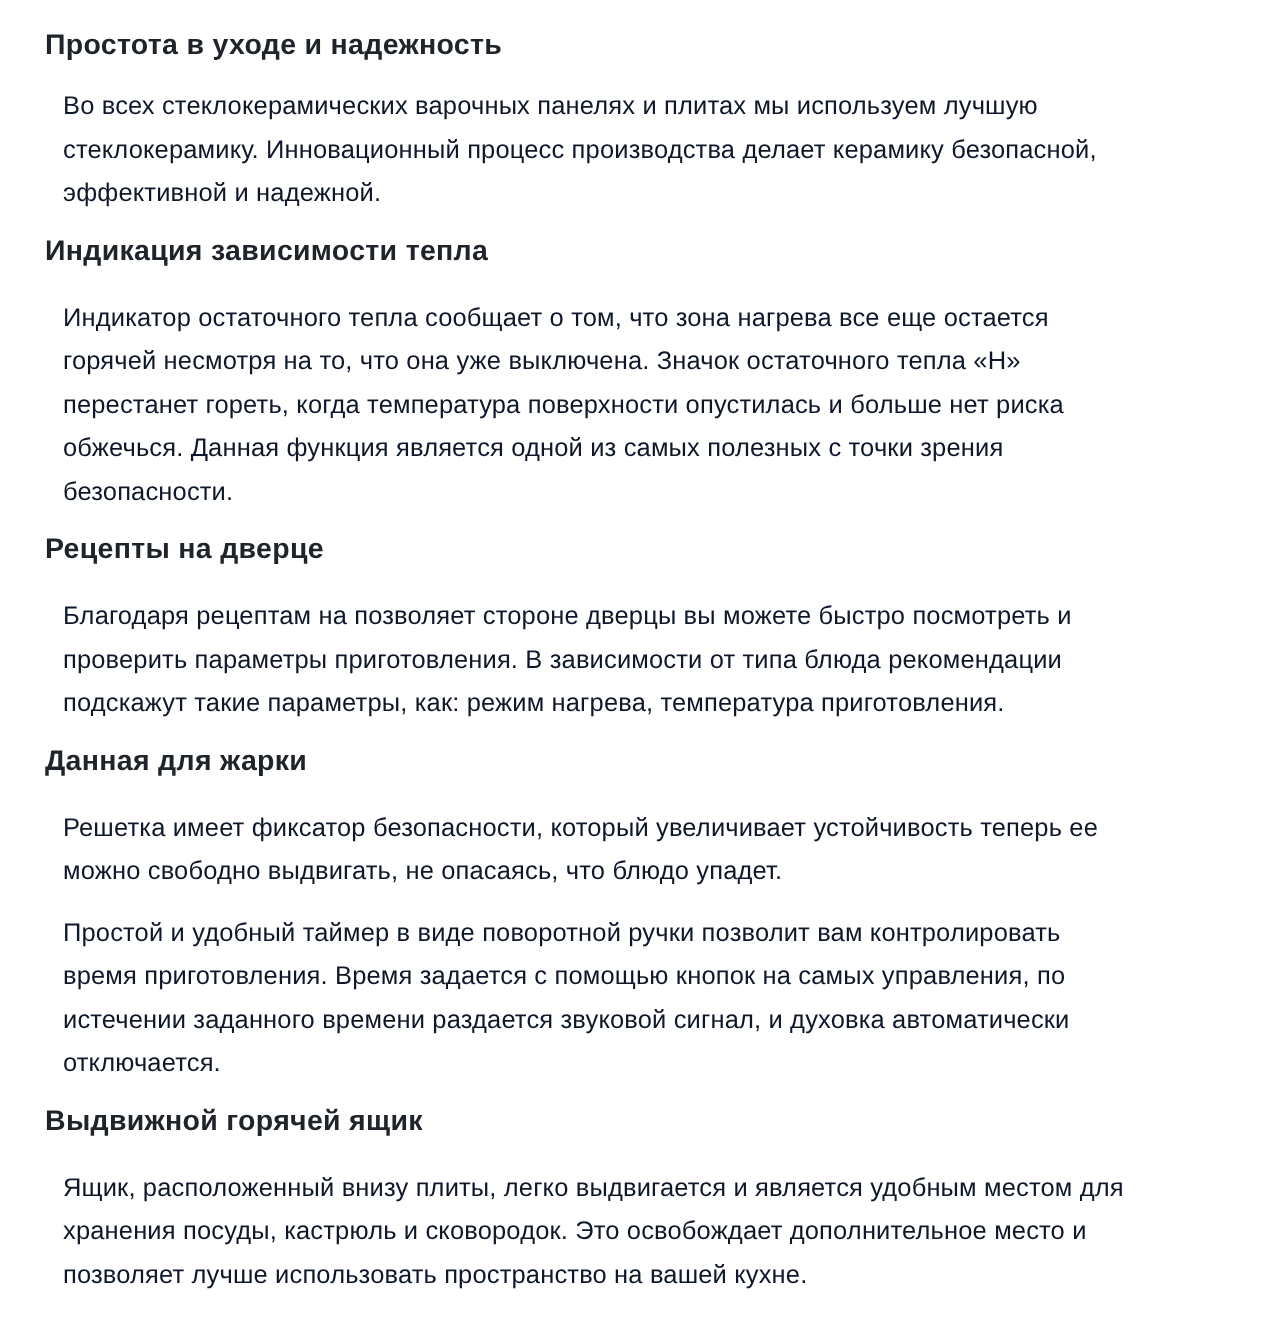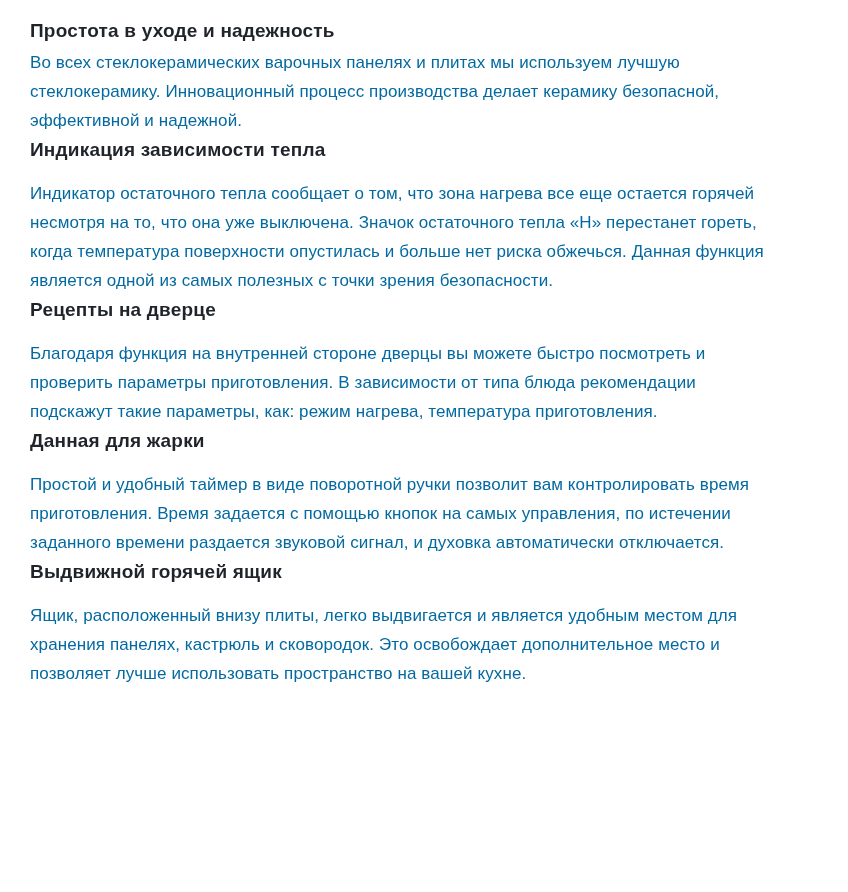--- a/index.html
+++ b/index.html
@@ -27,23 +27,23 @@
     letter-spacing: 0.2px;
     margin: 0 0 16px 0;
   }
   .section:first-child .feature-heading {
     margin-bottom: 4px;
   }
   .feature-body {
     font-size: 17px;
     line-height: 29px;
     font-weight: 400;
-    color: #0369a1;
+    color: #0f172a;
     letter-spacing: 0.1px;
-    margin: 0;
+    margin: 12px;
     max-width: 800px;
   }
 </style>
 </head>
 <body>
 
 <main class="page">
 
   <section class="section">
     <h3 class="feature-heading">Простота в уходе и надежность</h3>
@@ -51,29 +51,30 @@
   </section>
 
 
   <section class="section">
     <h3 class="feature-heading">Индикация зависимости тепла</h3>
     <p class="feature-body">Индикатор остаточного тепла сообщает о том, что зона нагрева все еще остается горячей несмотря на то, что она уже выключена. Значок остаточного тепла «H» перестанет гореть, когда температура поверхности опустилась и больше нет риска обжечься. Данная функция является одной из самых полезных с точки зрения безопасности.</p>
   </section>
 
   <section class="section">
     <h3 class="feature-heading">Рецепты на дверце</h3>
-    <p class="feature-body">Благодаря функция на внутренней стороне дверцы вы можете быстро посмотреть и проверить параметры приготовления. В зависимости от типа блюда рекомендации подскажут такие параметры, как: режим нагрева, температура приготовления.</p>
+    <p class="feature-body">Благодаря рецептам на позволяет стороне дверцы вы можете быстро посмотреть и проверить параметры приготовления. В зависимости от типа блюда рекомендации подскажут такие параметры, как: режим нагрева, температура приготовления.</p>
   </section>
 
   <section class="section">
     <h3 class="feature-heading">Данная для жарки</h3>
+    <p class="feature-body">Решетка имеет фиксатор безопасности, который увеличивает устойчивость теперь ее можно свободно выдвигать, не опасаясь, что блюдо упадет.</p>
   </section>
 
   <section class="section">
     <p class="feature-body">Простой и удобный таймер в виде поворотной ручки позволит вам контролировать время приготовления. Время задается с помощью кнопок на самых управления, по истечении заданного времени раздается звуковой сигнал, и духовка автоматически отключается.</p>
   </section>
 
   <section class="section">
     <h3 class="feature-heading">Выдвижной горячей ящик</h3>
-    <p class="feature-body">Ящик, расположенный внизу плиты, легко выдвигается и является удобным местом для хранения панелях, кастрюль и сковородок. Это освобождает дополнительное место и позволяет лучше использовать пространство на вашей кухне.</p>
+    <p class="feature-body">Ящик, расположенный внизу плиты, легко выдвигается и является удобным местом для хранения посуды, кастрюль и сковородок. Это освобождает дополнительное место и позволяет лучше использовать пространство на вашей кухне.</p>
   </section>
 
 </main>
 
 </body></html>

